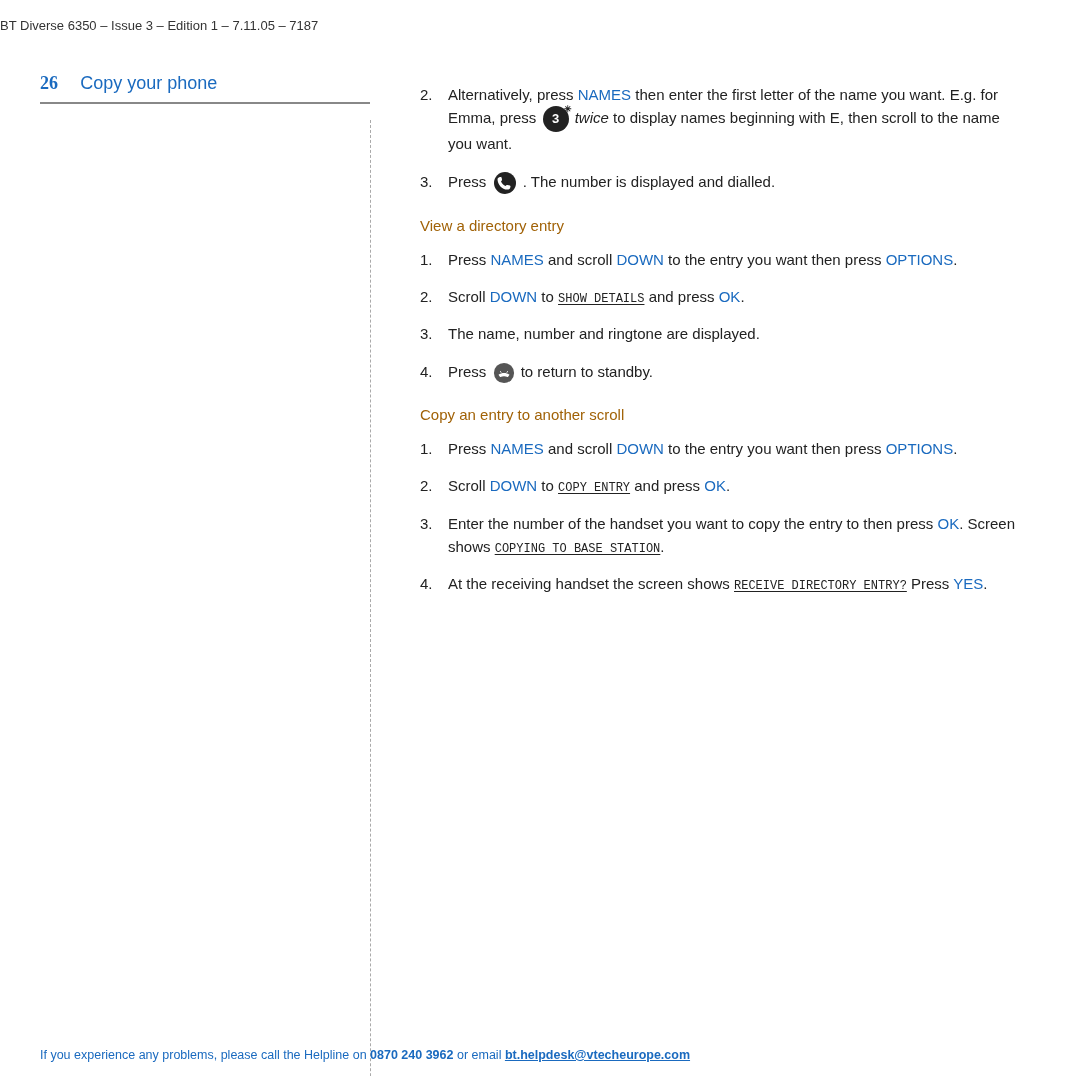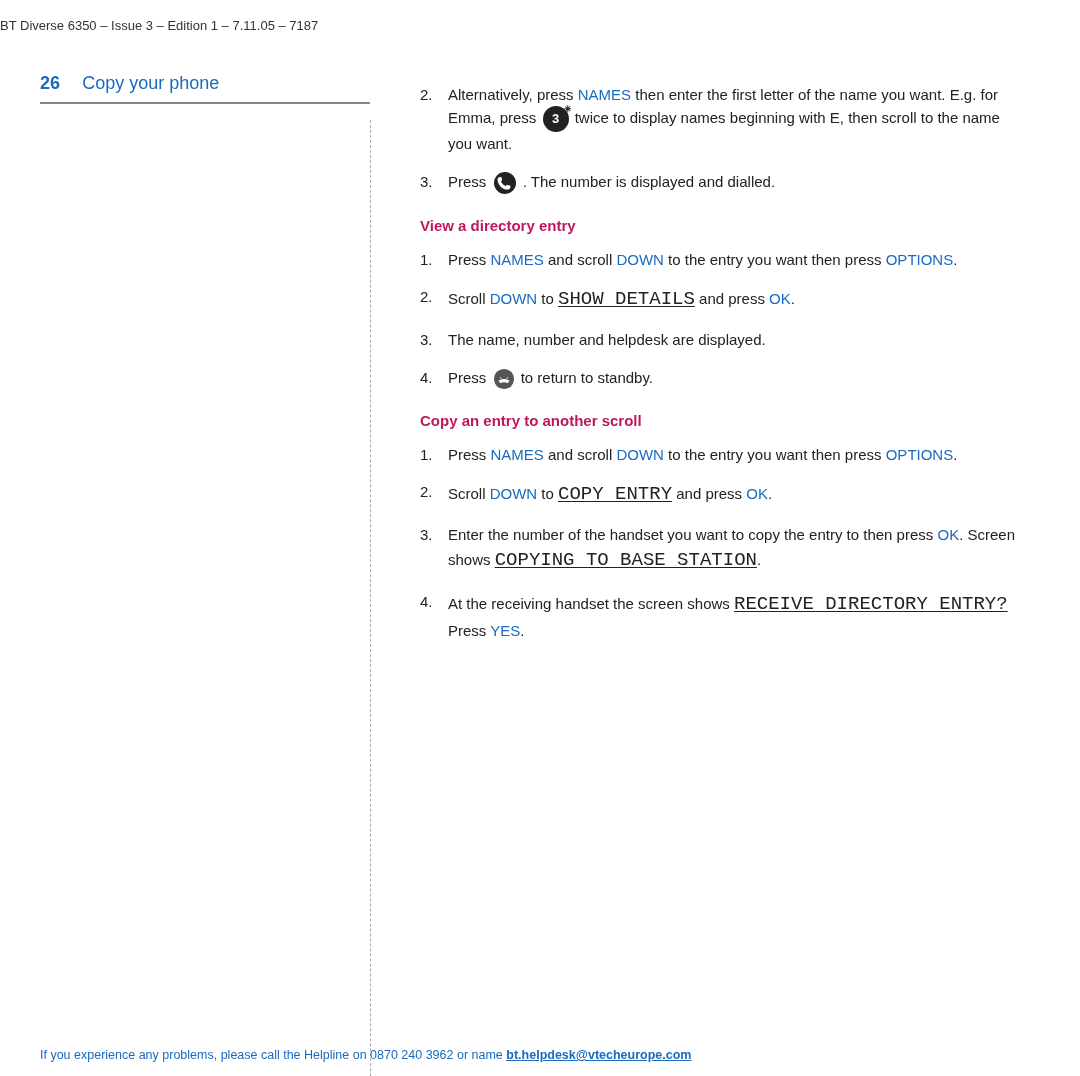--- a/index.html
+++ b/index.html
@@ -37,20 +37,21 @@
       flex-shrink: 0;
       padding-left: 40px;
       padding-top: 0;
     }
 
     .page-number {
       font-size: 18px;
       color: #1a6abf;
       font-weight: bold;
       display: inline;
+      font-family: Liberation Serif, serif;
     }
 
     .section-title-link {
       font-size: 18px;
       color: #1a6abf;
       margin-left: 18px;
       display: inline;
     }
 
     .top-rule {
@@ -96,30 +97,30 @@
       line-height: 1.55;
     }
 
     .bold-blue {
       color: #1a6abf;
       font-weight: normal;
     }
 
     .monospace-upper {
       font-family: 'Courier New', monospace;
-      font-size: 19px;
+      font-size: 12px;
       color: #222;
       text-decoration: underline;
       text-underline-offset: 2px;
     }
 
     .subsection-heading {
-      font-weight: bold;
-      font-size: 15px;
-      color: #be185d;
+      font-weight: normal;
+      font-size: 15px;
+      color: #a16207;
       margin-top: 22px;
       margin-bottom: 14px;
     }
 
     .phone-button-circle {
       display: inline-flex;
       align-items: center;
       justify-content: center;
       width: 26px;
       height: 26px;
@@ -162,20 +163,21 @@
       bottom: 0;
       left: 0;
       right: 0;
       padding: 12px 40px 14px 40px;
       font-size: 12.5px;
       color: #1a6abf;
       border-top: none;
     }
 
     .italic {
+      font-style: italic;
     }
   </style>
 </head>
 <body>
 
 <div class="header">
   <span>BT Diverse 6350 – Issue 3 – Edition 1 – 7.11.05 – 7187</span>
 </div>
 
 <div class="page-section">
@@ -226,21 +228,21 @@
 
     <div class="list-item">
       <span class="list-num">2.</span>
       <span class="list-text">
         Scroll <span class="bold-blue">DOWN</span> to <span class="monospace-upper">SHOW DETAILS</span> and press <span class="bold-blue">OK</span>.
       </span>
     </div>
 
     <div class="list-item">
       <span class="list-num">3.</span>
-      <span class="list-text">The name, number and helpdesk are displayed.</span>
+      <span class="list-text">The name, number and ringtone are displayed.</span>
     </div>
 
     <div class="list-item">
       <span class="list-num">4.</span>
       <span class="list-text">
         Press
         
         <svg class="end-call-icon" viewBox="0 0 24 24" xmlns="http://www.w3.org/2000/svg">
           <circle cx="12" cy="12" r="11" fill="#555"></circle>
           <path d="M6 14c1.5-1.5 4-2 6-2s4.5.5 6 2l-1.5 2c-.5.5-1 .3-1.5 0-.5-.3-1.5-.5-3-.5s-2.5.2-3 .5c-.5.3-1 .5-1.5 0L6 14z" fill="white"></path>
@@ -278,14 +280,14 @@
       <span class="list-num">4.</span>
       <span class="list-text">
         At the receiving handset the screen shows <span class="monospace-upper">RECEIVE DIRECTORY ENTRY?</span> Press <span class="bold-blue">YES</span>.
       </span>
     </div>
 
   </div>
 </div>
 
 <div class="footer-bar">
-  <span>If you experience any problems, please call the Helpline on </span><span style="font-weight:normal;">0870 240 3962</span><span> or name </span><span style="font-weight:bold;text-decoration:underline;">bt.helpdesk@vtecheurope.com</span>
+  <span>If you experience any problems, please call the Helpline on </span><span style="font-weight:bold;">0870 240 3962</span><span> or email </span><span style="font-weight:bold;text-decoration:underline;">bt.helpdesk@vtecheurope.com</span>
 </div>
 
 </body></html>

